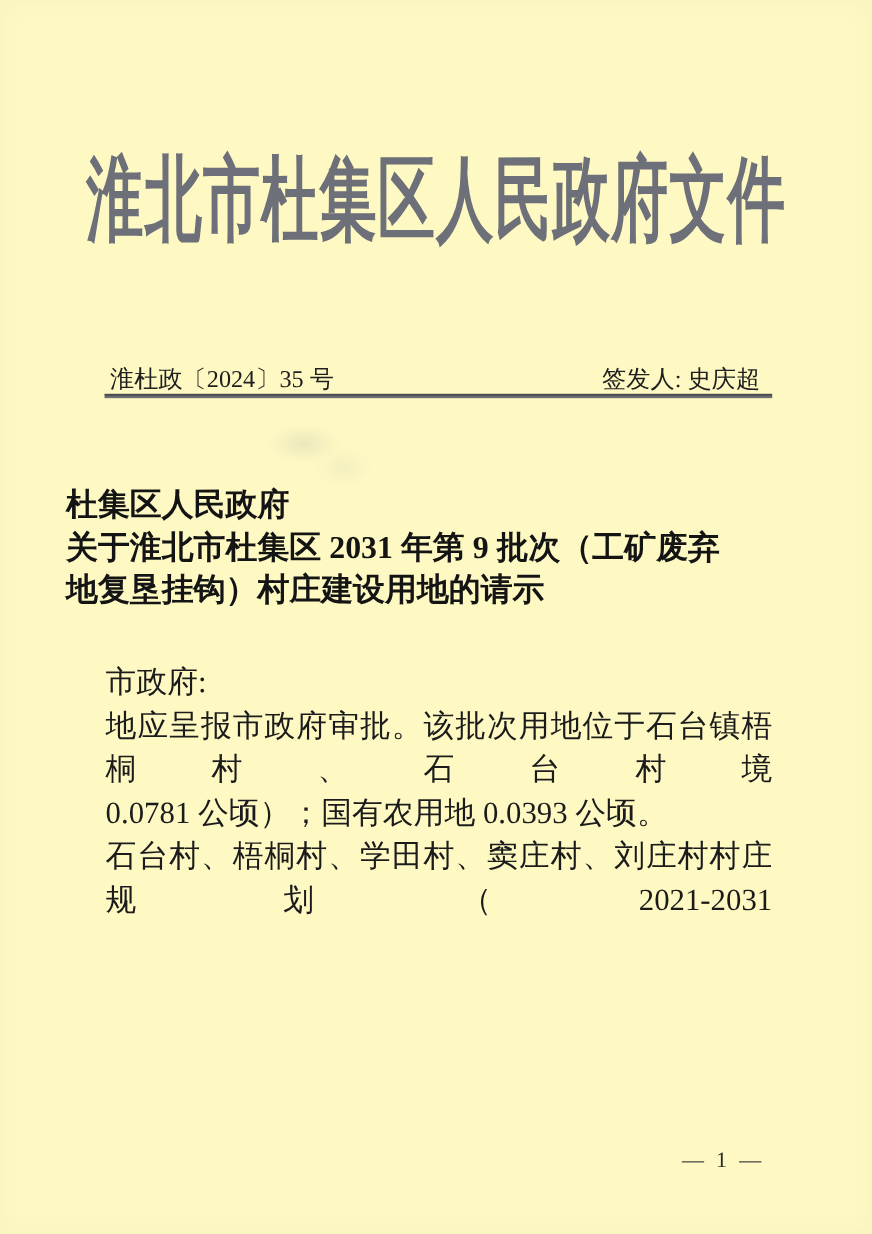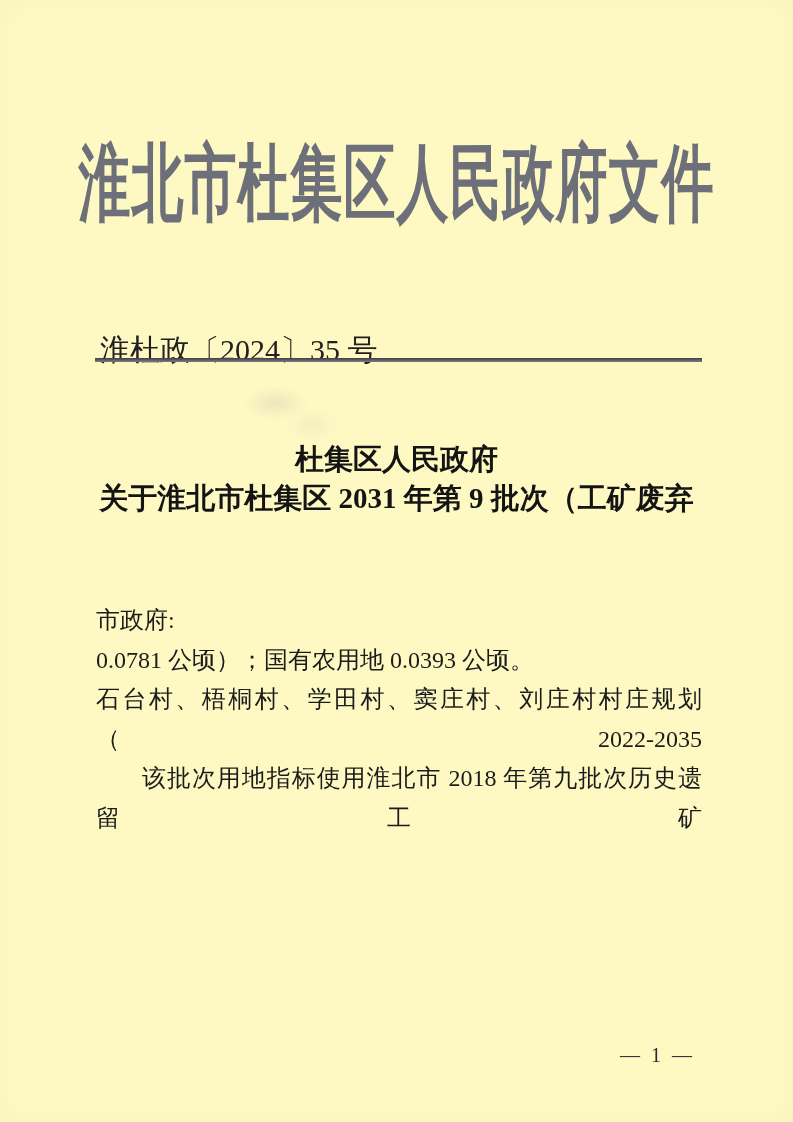--- a/index.html
+++ b/index.html
@@ -33,54 +33,53 @@
 
   
   .doc-info {
     position: absolute;
     top: 330px;
     left: 100px;
     right: 102px;
     display: flex;
     justify-content: space-between;
     align-items: baseline;
-    font-size: 30px;
+    font-size: 22px;
     color: #202020;
   }
 
   
   .rule {
     position: absolute;
     top: 358px;
     left: 95px;
     width: 607px;
     height: 4px;
     background: linear-gradient(#3e3e42, #7c7c82);
   }
 
   
   .doc-title {
     position: absolute;
     top: 440px;
     left: 60px;
     right: 60px;
-    text-align: center;
     font-size: 29px;
     line-height: 38.5px;
     font-weight: bold;
     color: #141414;
   }
 
   
   .body-text {
     position: absolute;
     top: 601px;
     left: 96px;
     width: 606px;
-    font-size: 24px;
+    font-size: 28px;
     line-height: 39.5px;
     color: #1b1b1b;
   }
   .bline { white-space: nowrap; }
   .bline.fill {
     white-space: normal;
     text-align: justify;
     text-align-last: justify;
   }
   .bline.indent { text-indent: 46px; }
@@ -112,31 +111,33 @@
 <body>
 
 <div class="page">
 
   <div class="letterhead" style="color: rgb(109, 112, 120);">淮北市杜集区人民政府文件</div>
 
   <div class="smudge"></div>
 
   <div class="doc-info">
     <span>淮杜政〔2024〕35 号</span>
+    <span>签发人: 史庆超</span>
   </div>
 
   <div class="rule"></div>
 
   <div class="doc-title">
       <div>杜集区人民政府</div>
       <div>关于淮北市杜集区 2031 年第 9 批次（工矿废弃</div>
+      <div>地复垦挂钩）村庄建设用地的请示</div>
     </div>
 
   <div class="body-text">
       <div class="bline">市政府:</div>
+      <div class="bline fill">地应呈报市政府审批。该批次用地位于石台镇梧桐村、石台村境</div>
       <div class="bline">0.0781 公顷）；国有农用地 0.0393 公顷。</div>
-      <div class="bline fill">石台村、梧桐村、学田村、窦庄村、刘庄村村庄规划（2022-2035</div>
-      <div class="bline fill indent">该批次用地指标使用淮北市 2018 年第九批次历史遗留工矿</div>
+      <div class="bline fill">石台村、梧桐村、学田村、窦庄村、刘庄村村庄规划（2021-2031</div>
     </div>
 
   <div class="page-number">— 1 —</div>
 
 </div>
 
 </body></html>

